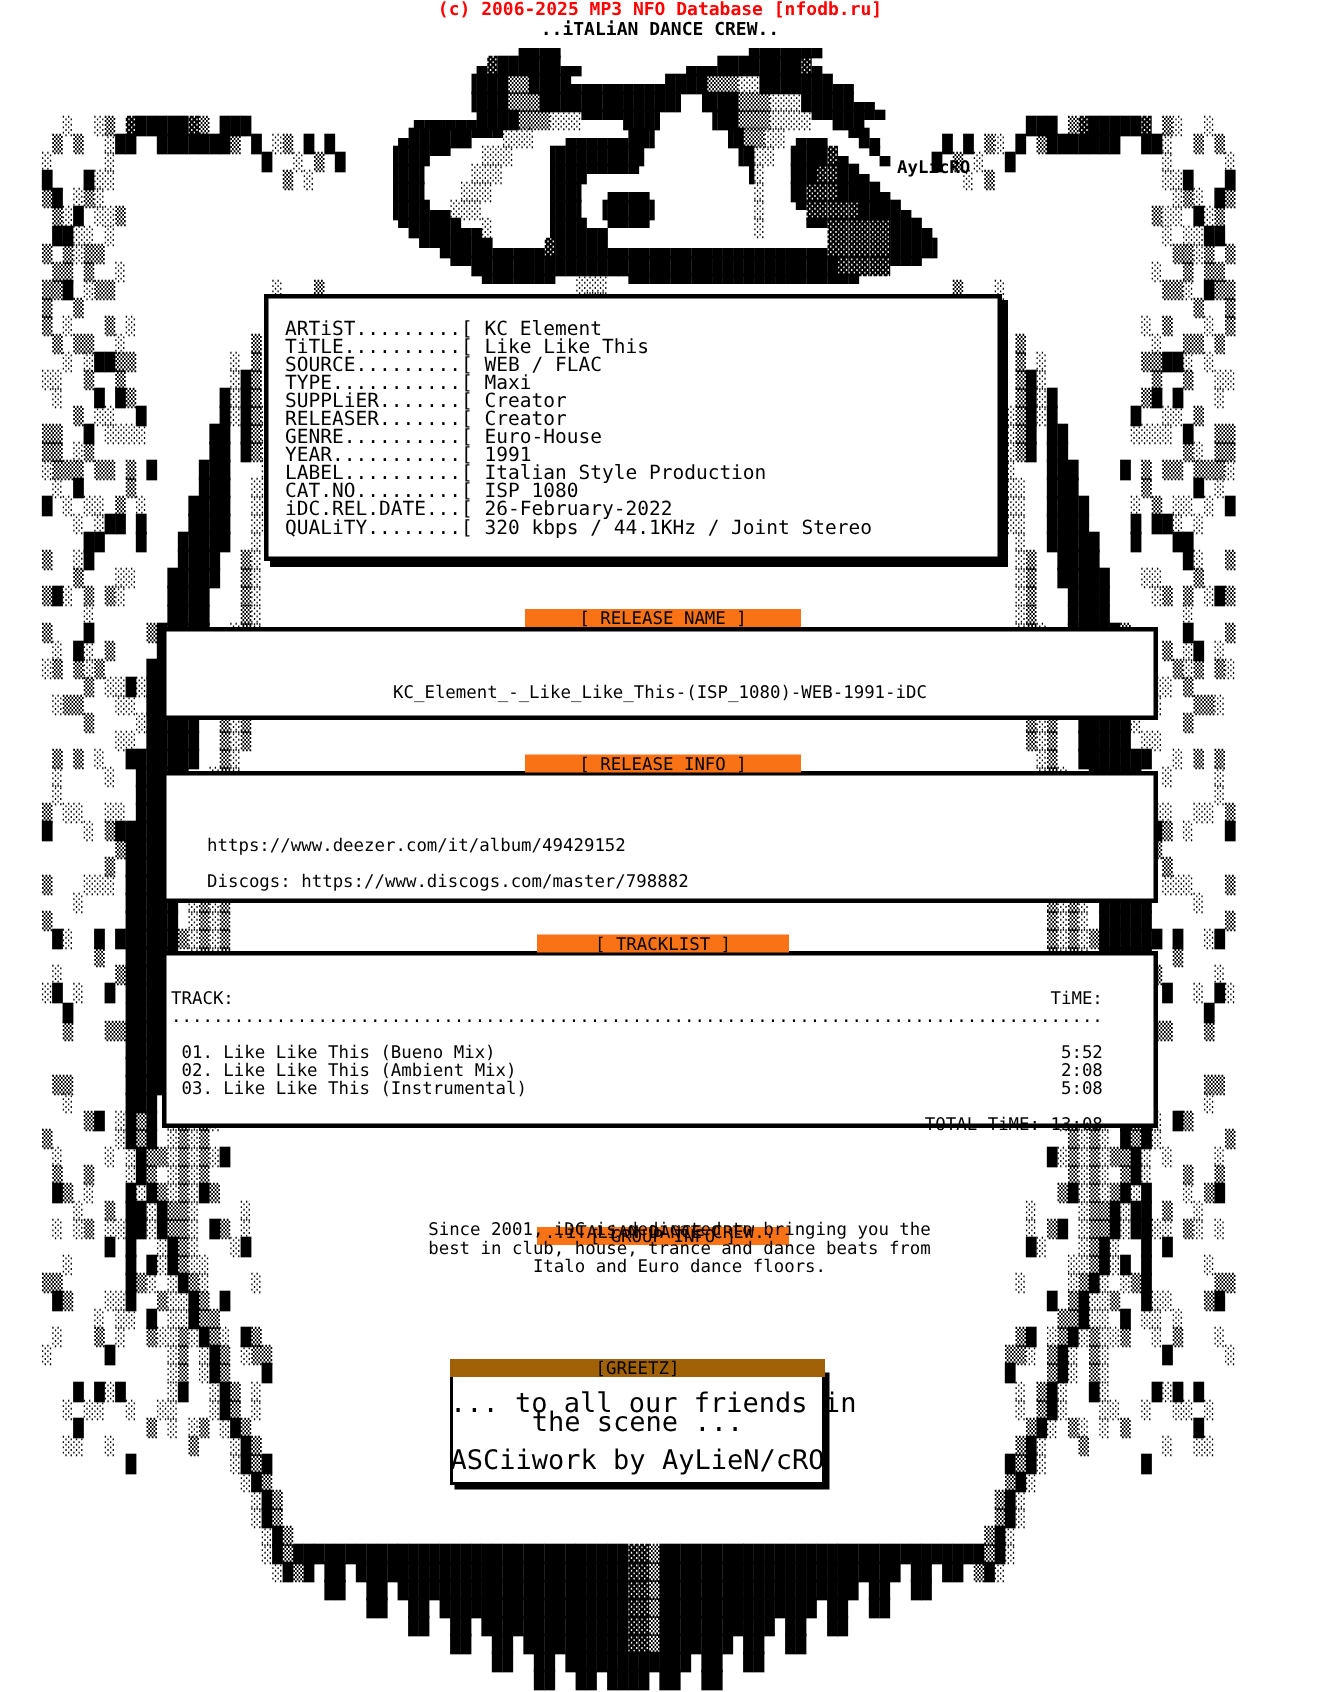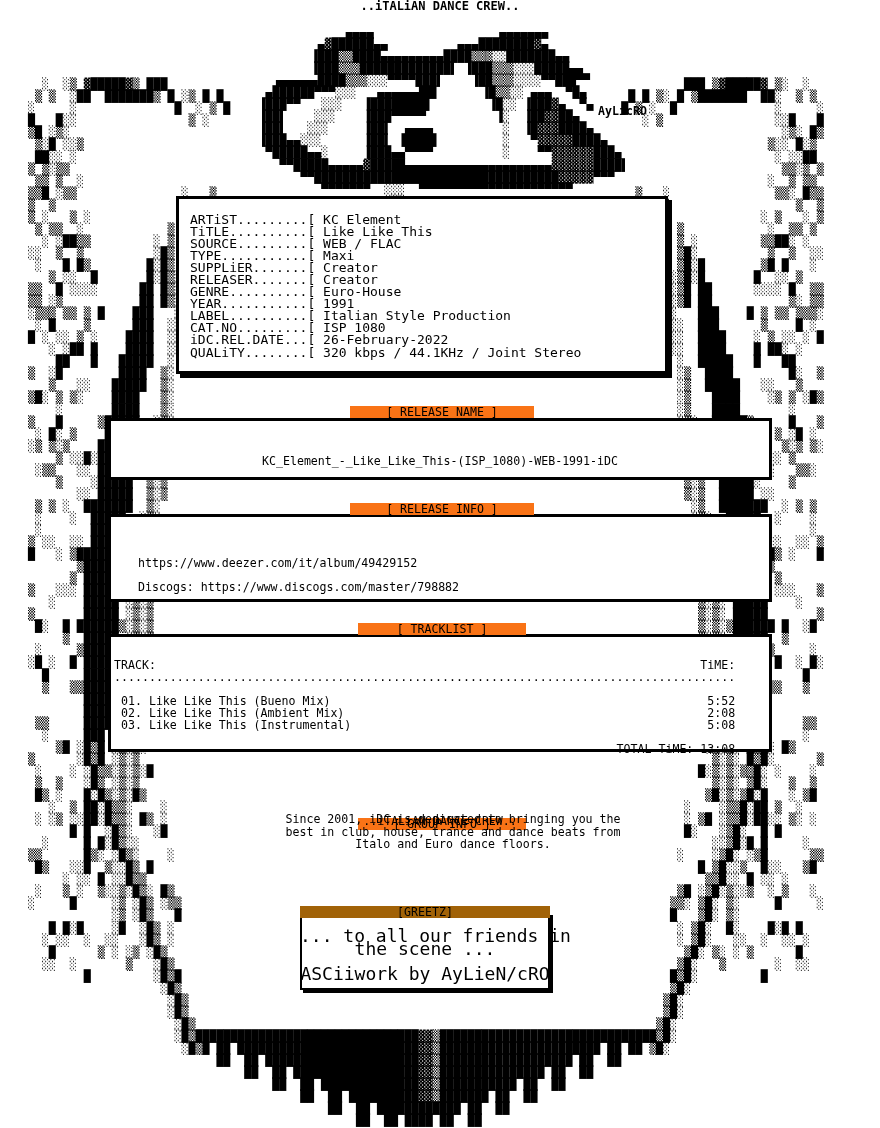--- a/index.html
+++ b/index.html
@@ -82,20 +82,21 @@
   #greetz-body{
     position:absolute;left:300px;top:930px;width:250px;text-align:center;
     white-space:pre;font-size:18px;line-height:12.5px;color:#000;
     font-family:"DejaVu Sans Mono","Liberation Mono",monospace;
   }
 </style>
 </head>
 <body>
 
 <div id="banner">
+  <span class="copy">(c) 2006-2025 MP3 NFO Database [nfodb.ru]</span>
   <span class="crew">..iTALiAN DANCE CREW..</span>
 </div>
 
 <div id="logo">               ▄▄▄▄                  ▄▄▄▄▄▄▄             
            ▄▓██████▄▄          ▄▄▄████████▓▄             
           ▐███▒▒████▄▄▄▄▄▄▄▄▄████▒▒▒░░███████▄▄          
           ▐███▒▒▒█████████████▌ ▐███▒▒▒░░░█████▄▄        
      ▄▄▄▄▄▄████▒▒▒░░░▀▀▀▀███▌    ▐██▒▒▒░░░░▀▀███▀▀       
    ▄██████▀▀▀░░░   ▄▄▄▄▄▄██▌      ▐█▒▒░░ ▄▄▄  ▀█▄       
   ▐███▀▀   ░░░   ▐████████▌        ▐█░░ ▐███▓▄  ▀▄      

